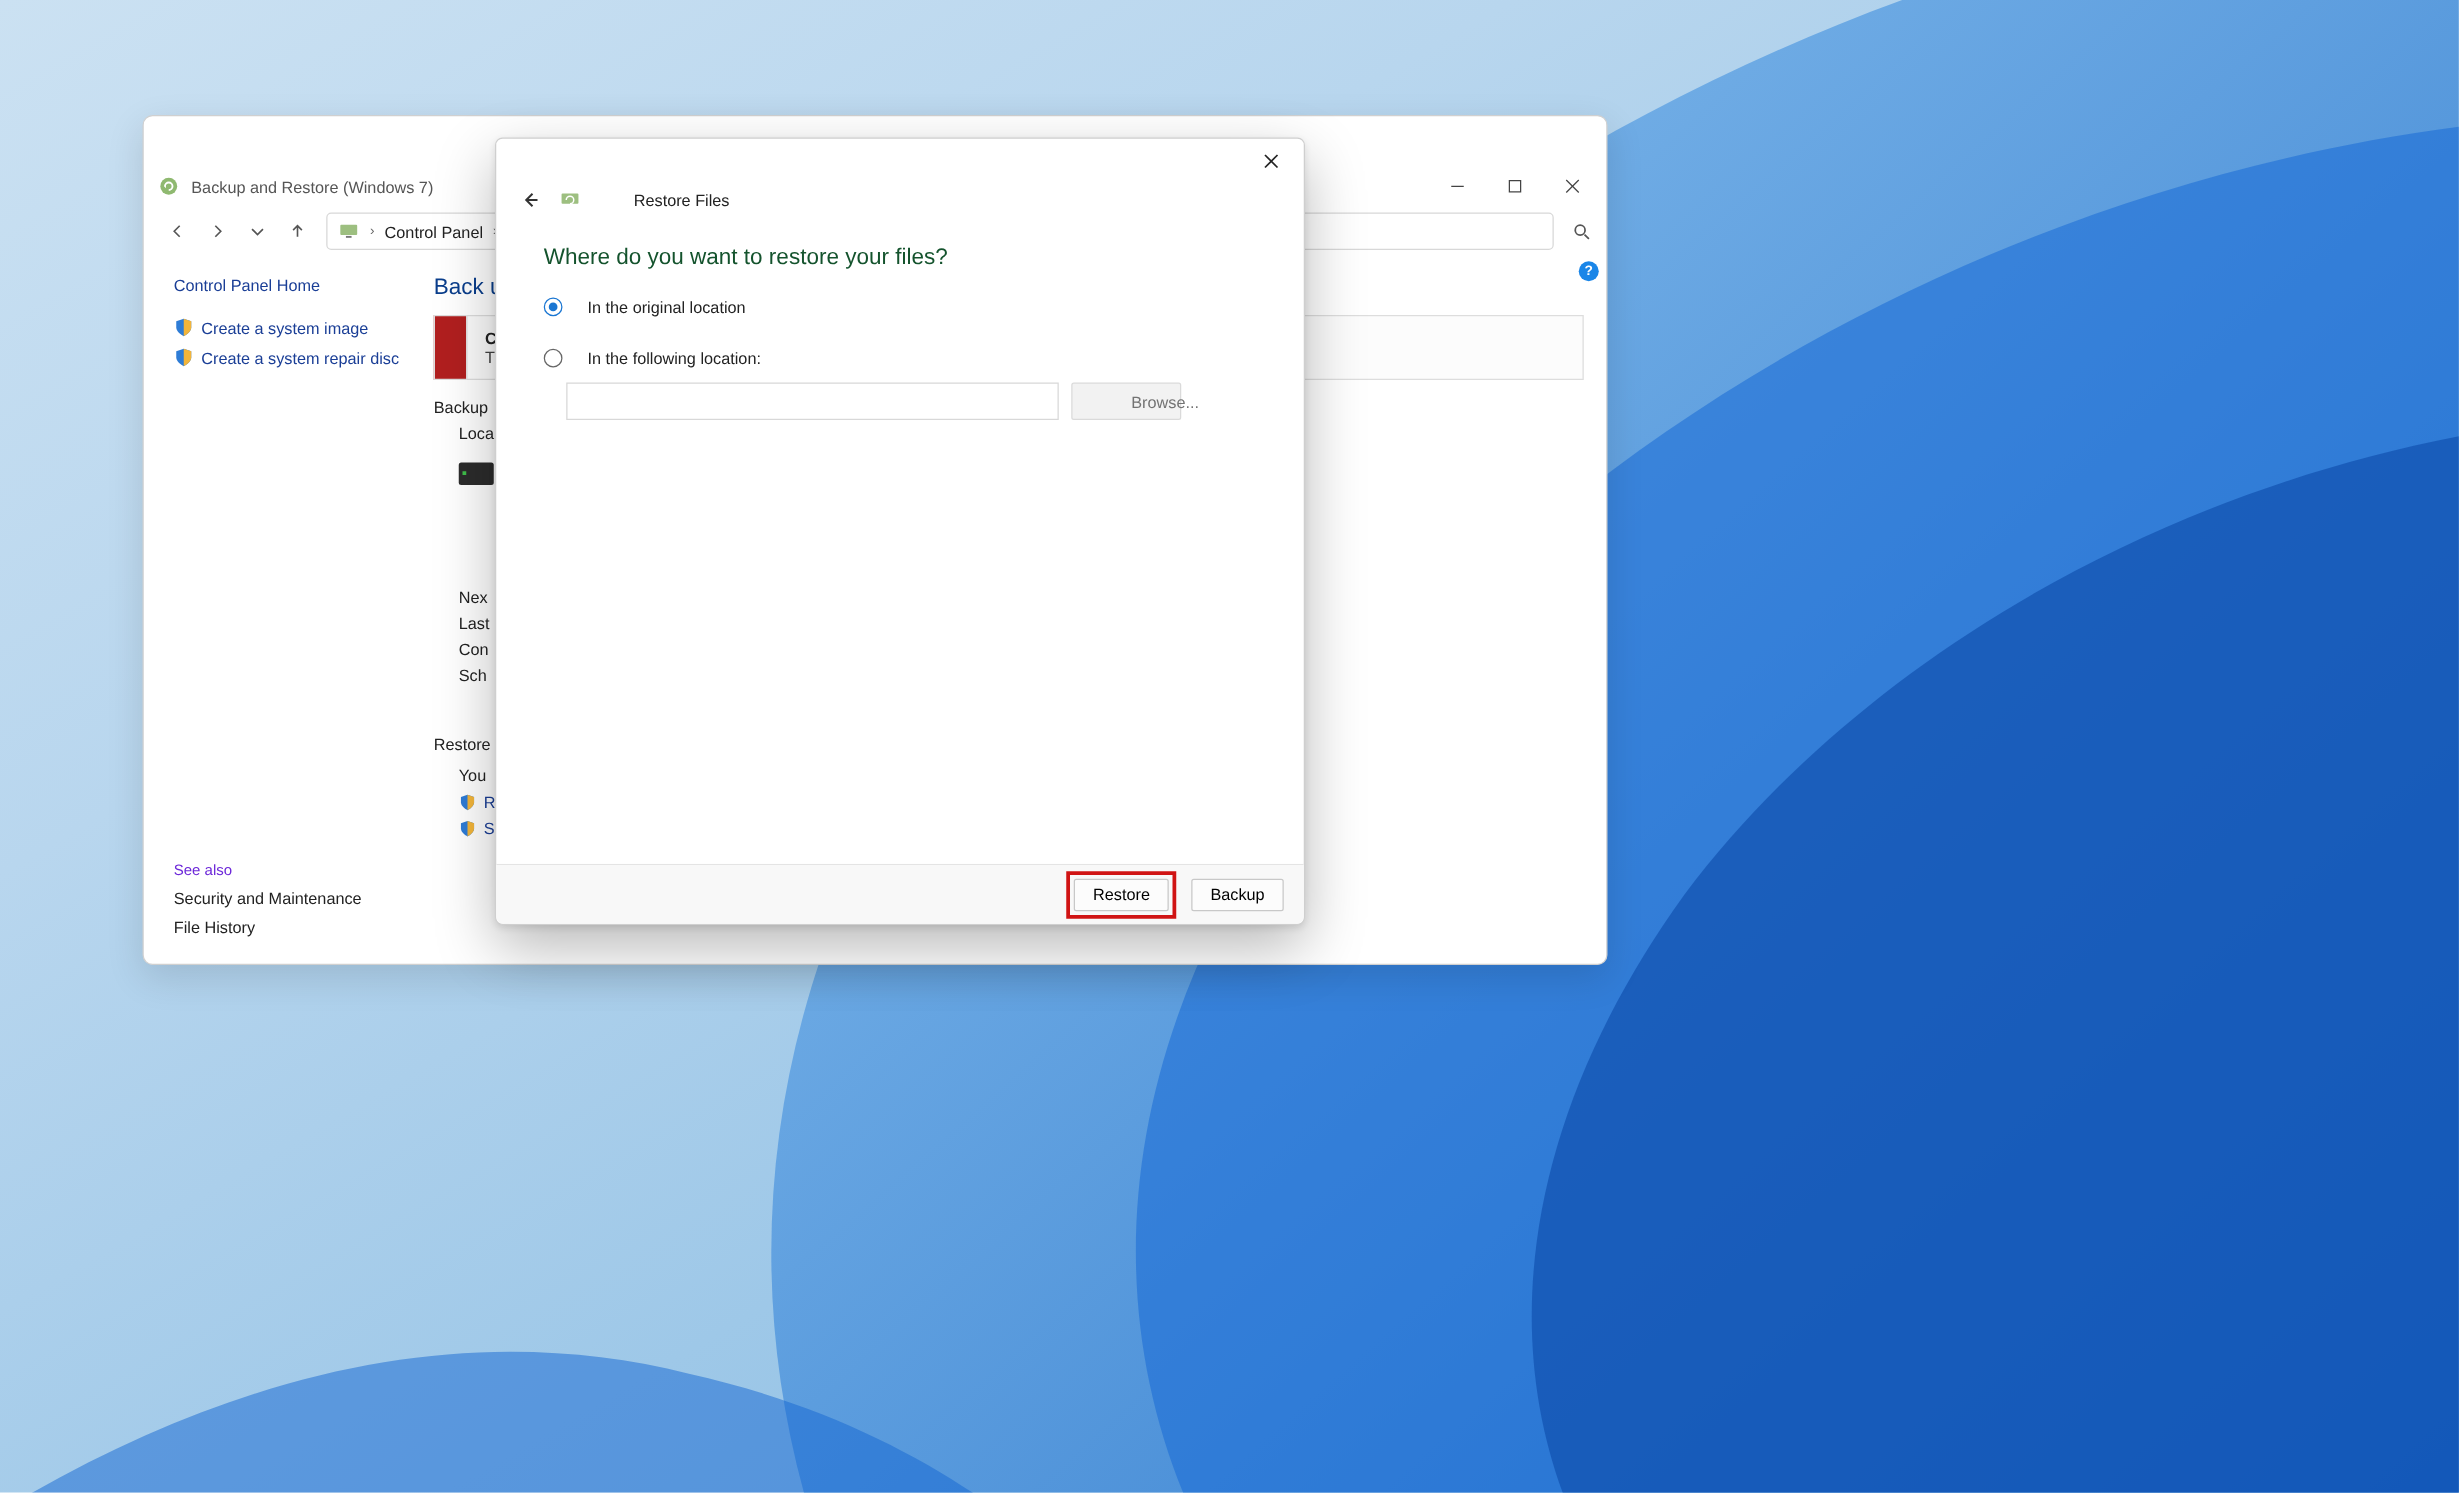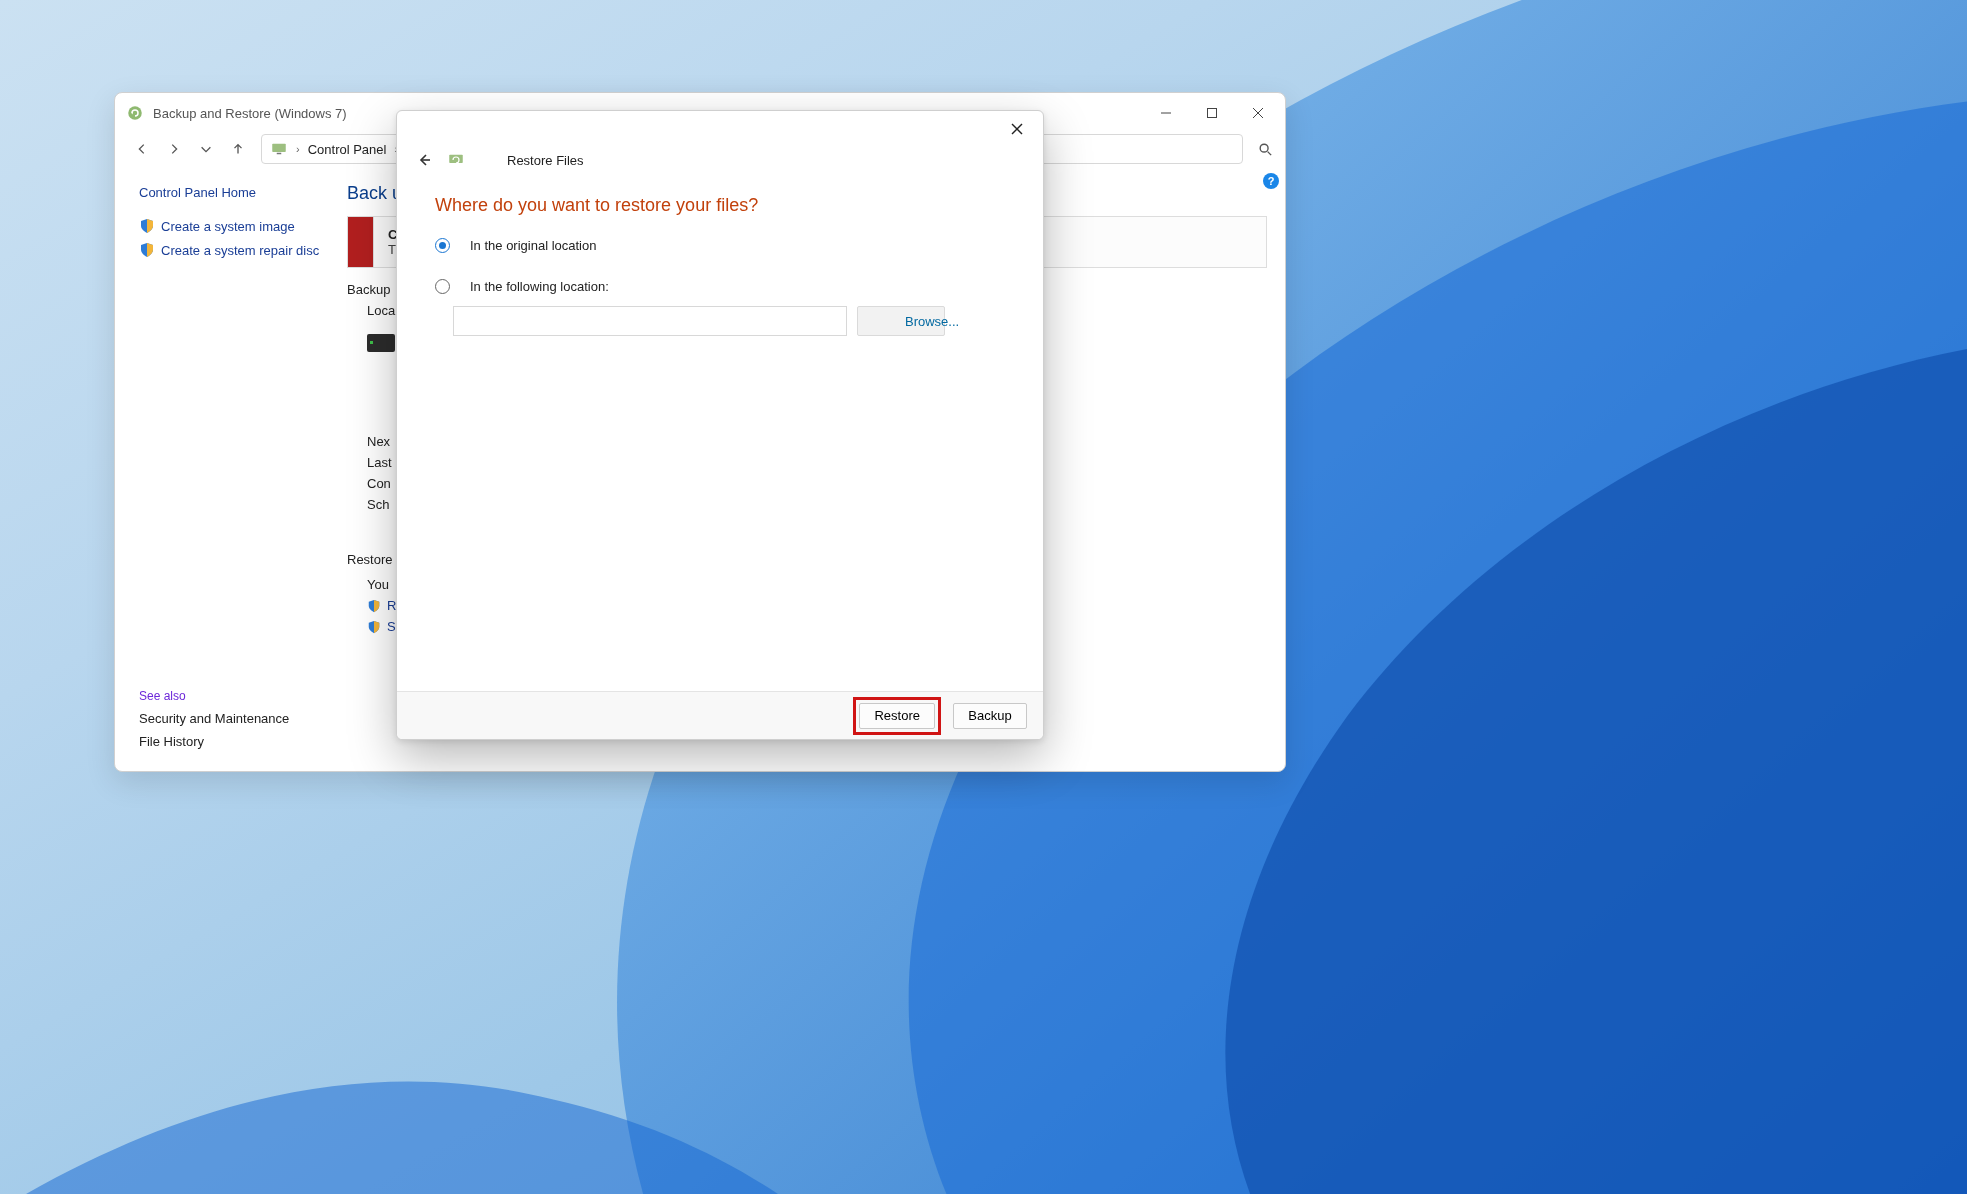--- a/index.html
+++ b/index.html
@@ -35,20 +35,21 @@
   display: flex;
   flex-direction: column;
 }
 
 .titlebar {
   height: 40px;
   display: flex;
   align-items: center;
   padding: 0 4px 0 10px;
   gap: 8px;
+  margin-top: 36px;
 }
 .titlebar .app-icon { width: 20px; height: 20px; display: inline-flex; align-items: center; justify-content: center; }
 .titlebar .title { color: #555; font-size: 13px; }
 .title-controls { margin-left: auto; display: flex; }
 .title-controls .btn {
   width: 46px; height: 30px;
   display: flex; align-items: center; justify-content: center;
   color: #333;
 }
 .title-controls .btn svg { width: 12px; height: 12px; stroke: #444; }
@@ -195,21 +196,21 @@
 }
 .dlg-back svg { width: 16px; height: 16px; stroke: #333; fill: none; stroke-width: 1.6; }
 .dlg-icon { width: 18px; height: 18px; display: inline-flex; }
 .dlg-title { color: #222; font-size: 13px; margin-left: 32px; }
 
 .dlg-body {
   flex: 1;
   padding: 18px 38px 10px 38px;
 }
 .dlg-heading {
-  color: #c2410c;
+  color: #14532d;
   font-size: 18px;
   font-weight: 400;
   margin-bottom: 22px;
 }
 .radio-row {
   display: flex;
   align-items: center;
   gap: 20px;
   margin-bottom: 26px;
 }
@@ -229,21 +230,21 @@
   width: 394px; height: 30px;
   border: 1px solid #d8d8d8;
   background: #fff;
   padding: 0 8px;
   font-family: inherit; font-size: 13px;
 }
 .browse-btn {
   width: 88px; height: 30px;
   border: 1px solid #dadada;
   background: #f2f2f2;
-  color: #0369a1;
+  color: #737373;
   font-size: 13px;
   border-radius: 2px;
   padding-left: 47px;
 }
 
 .dlg-footer {
   height: 48px;
   border-top: 1px solid #e4e4e4;
   background: #f8f8f8;
   display: flex;

